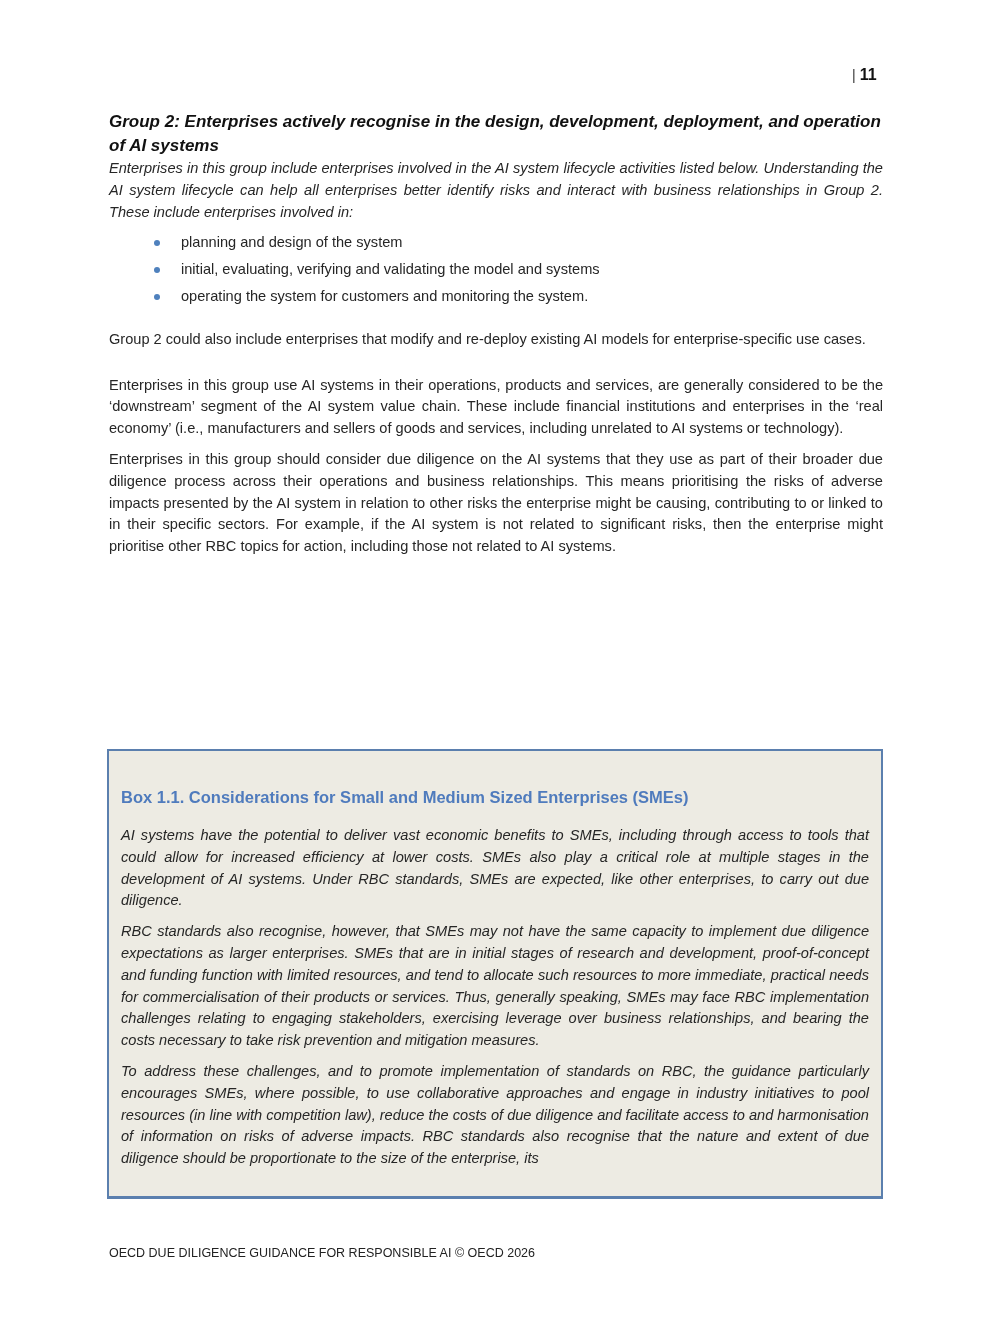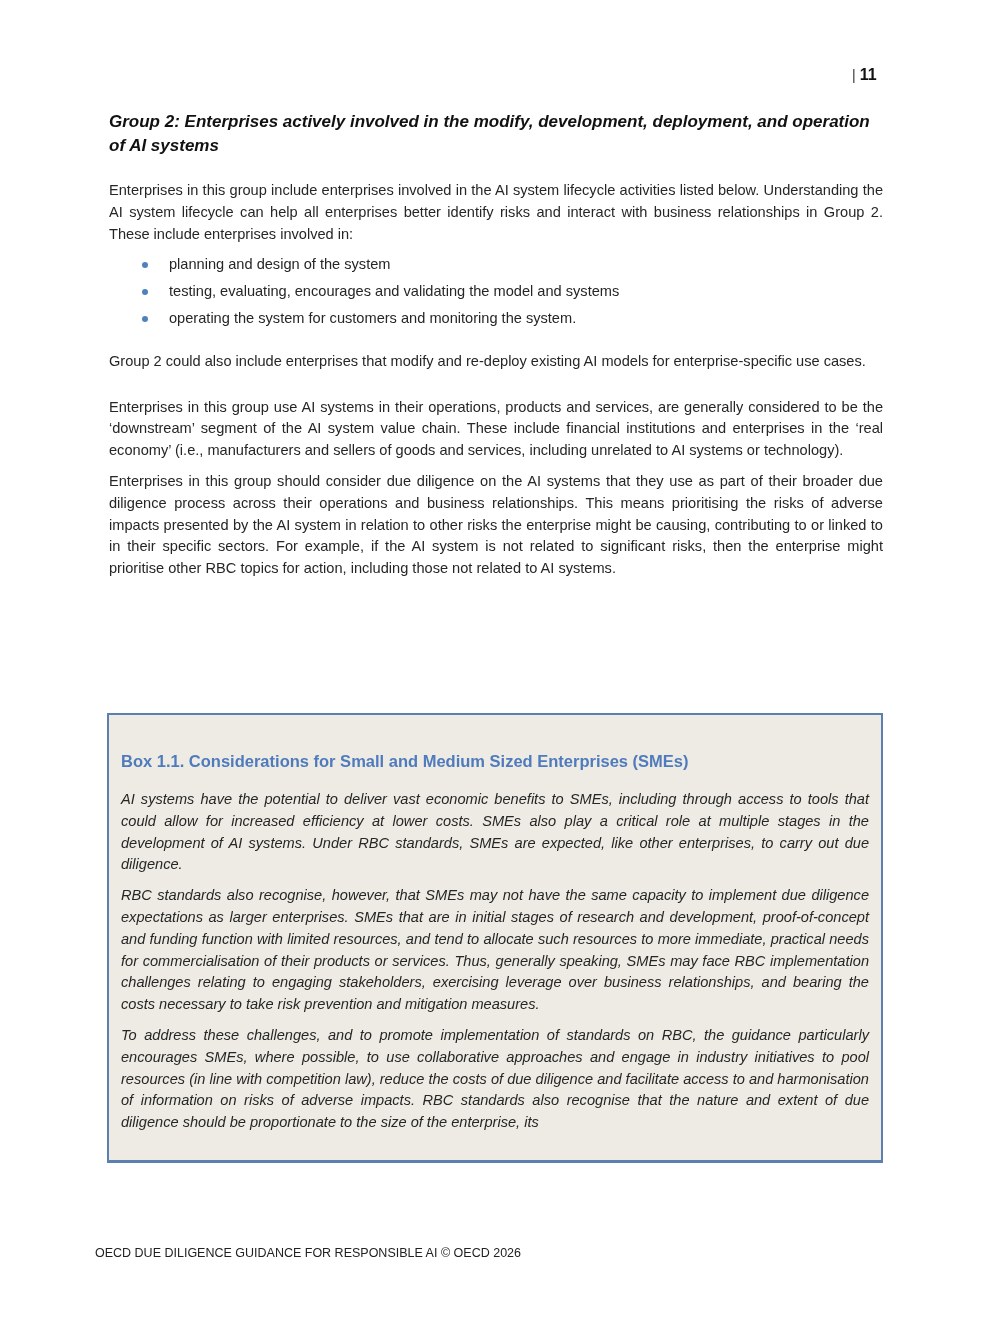--- a/index.html
+++ b/index.html
@@ -15,60 +15,60 @@
     .page-number .num { font-weight: bold; }
     .content { position: absolute; left: 109px; width: 774px; top: 110px; }
     h2.group-heading {
       margin: 0; font-size: 17px; font-weight: bold; font-style: italic;
       line-height: 24px; color: #111;
     }
     p.body {
       margin: 0; font-size: 14.6px; line-height: 21.8px; text-align: justify;
       color: #262626;
     }
-    ul.bullets { list-style: none; margin: 4px; padding: 0; }
+    ul.bullets { list-style: none; margin: 16px; padding: 0; }
     ul.bullets li {
       position: relative; padding-left: 56px; font-size: 14.6px; line-height: 21.8px;
       text-align: justify; color: #262626; margin-bottom: 5px;
     }
     ul.bullets li .dot {
       position: absolute; left: 29px; top: 8px; width: 6px; height: 6px;
       border-radius: 50%; background: #4f81bd;
     }
     sup { font-size: 9px; line-height: 0; }
     .box {
-      position: absolute; left: 107px; top: 713px; width: 776px; height: 450px;
+      position: absolute; left: 107px; top: 749px; width: 776px; height: 450px;
       background: #edebe3; border: 2px solid #5b7fae; box-sizing: border-box;
       border-bottom-width: 3px;
     }
     .box-inner { position: absolute; left: 12px; right: 12px; top: 35px; }
     .box-title {
       margin: 0 0 17px 0; font-size: 16.5px; font-weight: bold; color: #4f7bbd; line-height: 22px;
     }
     .box p.body { margin-bottom: 9px; font-style: italic; }
     .footer {
-      position: absolute; top: 1246px; left: 95px; font-size: 12.5px; color: #222;
+      position: absolute; top: 1246px; left: 109px; font-size: 12.5px; color: #222;
       letter-spacing: 0px;
       text-align: right;
     }
   </style>
 </head>
 <body>
 
 <div class="page-number">
   <span class="bar">|</span><span class="num">11</span>
 </div>
 
 <div class="content">
   <section>
-    <h2 class="group-heading">Group 2: Enterprises actively involved in the modify, development, deployment, and operation of AI systems</h2>
-    <p class="body" style="margin-top:22px;">Enterprises in this group include enterprises involved in the AI system lifecycle activities listed below. Understanding the AI system lifecycle can help all enterprises better identify risks and interact with business relationships in Group 2. These include enterprises involved in:</p>
+    <h2 class="group-heading">Group 2: Enterprises actively recognise in the design, development, deployment, and operation of AI systems</h2>
+    <p class="body" style="margin-top:0;font-style:italic;">Enterprises in this group include enterprises involved in the AI system lifecycle activities listed below. Understanding the AI system lifecycle can help all enterprises better identify risks and interact with business relationships in Group 2. These include enterprises involved in:</p>
     <ul class="bullets" style="margin-top:9px;">
       <li><span class="dot"></span><span>planning and design of the system</span></li>
-      <li><span class="dot"></span><span>testing, evaluating, encourages and validating the model and systems</span></li>
+      <li><span class="dot"></span><span>initial, evaluating, verifying and validating the model and systems</span></li>
       <li><span class="dot"></span><span>operating the system for customers and monitoring the system.</span></li>
     </ul>
     <p class="body" style="margin-top:21px;">Group 2 could also include enterprises that modify and re-deploy existing AI models for enterprise-specific use cases.</p>
   </section>
 
   <section style="margin-top:24px;">
     <p class="body" style="margin-top:19px;">Enterprises in this group use AI systems in their operations, products and services, are generally considered to be the ‘downstream’ segment of the AI system value chain. These include financial institutions and enterprises in the ‘real economy’ (i.e., manufacturers and sellers of goods and services, including unrelated to AI systems or technology).</p>
     <p class="body" style="margin-top:9px;">Enterprises in this group should consider due diligence on the AI systems that they use as part of their broader due diligence process across their operations and business relationships. This means prioritising the risks of adverse impacts presented by the AI system in relation to other risks the enterprise might be causing, contributing to or linked to in their specific sectors. For example, if the AI system is not related to significant risks, then the enterprise might prioritise other RBC topics for action, including those not related to AI systems.</p>
   </section>
 </div>

